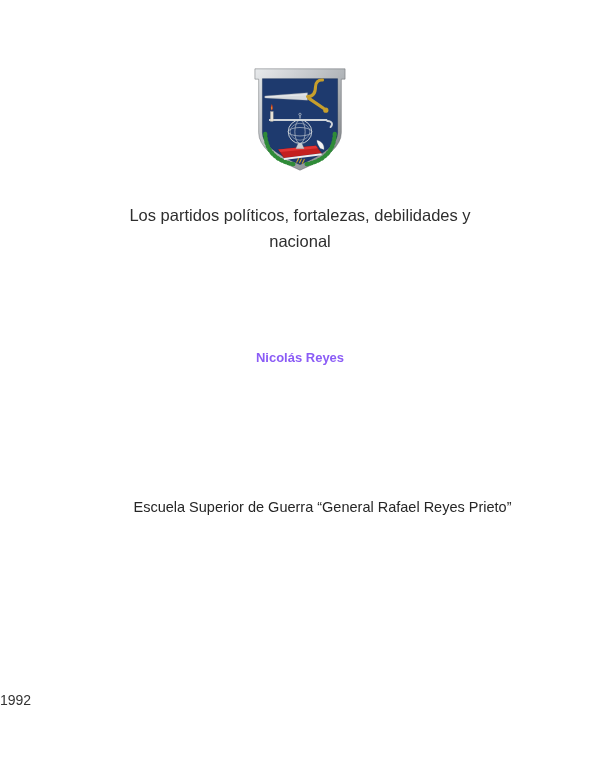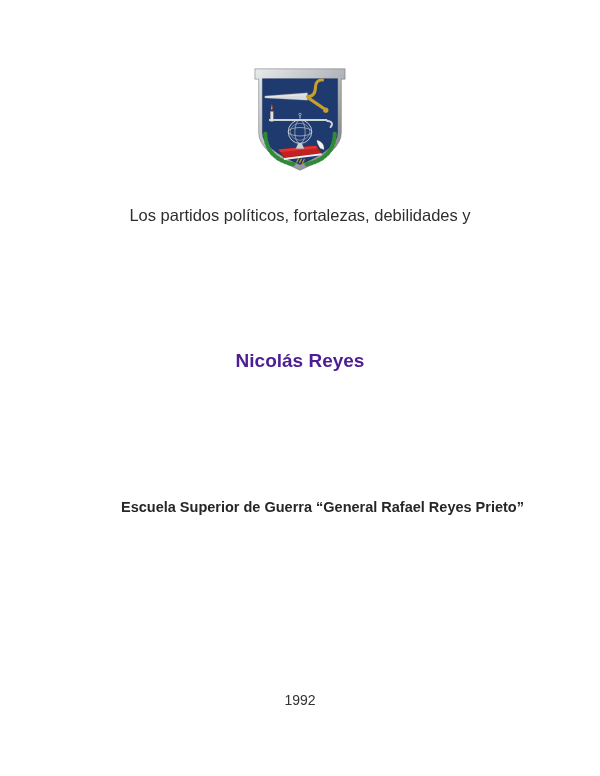--- a/index.html
+++ b/index.html
@@ -22,33 +22,33 @@
 
   .title {
     position:absolute; top:202px; left:40px; right:40px;
     text-align:center;
     font-size:16.5px; line-height:26px;
     color:#2e2e2e;
   }
   .author {
     position:absolute; top:350px; left:0; right:0;
     text-align:center;
-    font-size:19px; font-weight:bold;
-    color:#4c1d95;
+    font-size:13px; font-weight:bold;
+    color:#8b5cf6;
   }
   .institution-block {
     position:absolute; top:496px; left:0; right:0;
     text-align:center;
     font-size:14.5px; line-height:23px;
     color:#262626;
   }
-  .institution-block .inst { font-weight:bold;margin-left:45px; }
+  .institution-block .inst { font-weight:normal;margin-left:45px; }
   .year {
     position:absolute; top:692px; left:0; right:0;
-    text-align:center;
+    text-align:left;
     font-size:14px;
     color:#333333;
   }
 
   
   .c-field  { fill:var(--field,#1e3a6e); stroke:#142a52; stroke-width:1; }
   .c-blade  { fill:var(--blade,#d7dade); stroke:#8f959b; stroke-width:.6; }
   .c-gold   { stroke:var(--gold,#c79f2c); }
   .c-goldf  { fill:var(--gold,#c79f2c); }
   .c-laurel { stroke:var(--laurel,#2f8b38); }
@@ -122,20 +122,21 @@
       <g class="c-gold" stroke-width="2.4" stroke-linecap="round" fill="none">
         <path d="M93 205 L97 197"></path>
         <path d="M99 206 L103 198"></path>
         <path d="M105 207 L109 199"></path>
       </g>
     </svg>
   </div>
 
   <div class="title">
     <div>Los partidos políticos, fortalezas, debilidades y</div>
+    <div>nacional</div>
   </div>
 
   <div class="author">Nicolás Reyes</div>
 
   <div class="institution-block">
     <div class="inst">Escuela Superior de Guerra “General Rafael Reyes Prieto”</div>
   </div>
 
   <div class="year">1992</div>
 

